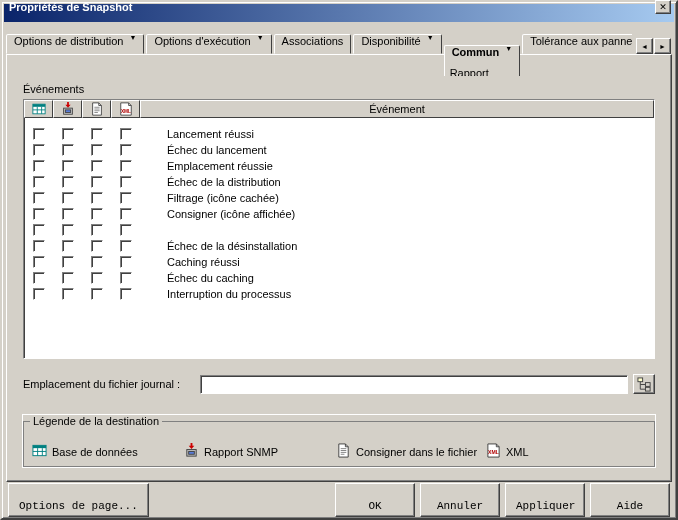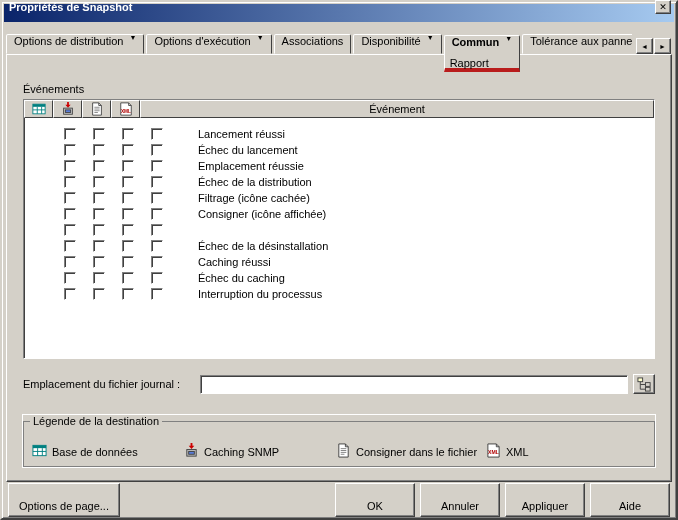--- a/index.html
+++ b/index.html
@@ -14,40 +14,40 @@
   .close{margin-left:auto;width:16px;height:14px;box-sizing:border-box;background:#d4d0c8;
     border:1px solid;border-color:#fff #404040 #404040 #fff;box-shadow:inset -1px -1px 0 #808080;
     font-size:9px;line-height:11px;text-align:center;padding:0;font-family:"Liberation Sans",sans-serif;}
   
   .tabs{position:absolute;left:4px;right:44px;top:30px;height:44px;display:flex;align-items:flex-start;
     overflow:hidden;z-index:5;}
   .tab{position:relative;box-sizing:border-box;height:20px;margin-top:2px;margin-right:2px;
     padding:0 7px;display:flex;white-space:nowrap;background:#d4d0c8;
     border:1px solid;border-color:#fff #404040 transparent #fff;
     border-top-left-radius:2px;border-top-right-radius:2px;}
-  .tab.active{height:22px;margin-top:3px;font-weight:bold;border-bottom-color:#d4d0c8;}
+  .tab.active{height:22px;margin-top:13px;font-weight:bold;border-bottom-color:#d4d0c8;}
   .dd{font-size:7px;margin-left:6px;position:relative;top:-1px;}
   .tab-sub{position:absolute;left:-1px;right:-1px;top:20px;height:16px;box-sizing:border-box;
     background:#d4d0c8;border-left:1px solid #fff;border-right:1px solid #404040;border-bottom:4px solid #b91c1c;
     font-weight:normal;line-height:15px;padding-left:5px;text-align:left;}
   .tab-scroll{position:absolute;top:36px;right:5px;z-index:6;display:flex;gap:1px;}
   .scrollbtn{width:17px;height:16px;box-sizing:border-box;background:#d4d0c8;padding:0;
     border:1px solid;border-color:#fff #404040 #404040 #fff;box-shadow:inset -1px -1px 0 #808080;
     font-size:7px;line-height:13px;text-align:center;font-family:"Liberation Sans",sans-serif;}
   
   .page{position:absolute;left:4px;right:4px;top:52px;bottom:36px;background:#d4d0c8;
     border:1px solid;border-color:#fff #404040 #404040 #fff;box-shadow:inset -1px -1px 0 #808080;}
   .events-label{position:absolute;left:16px;top:28px;}
   .etable{position:absolute;left:16px;right:16px;top:44px;height:260px;background:#fff;box-sizing:border-box;
     border:1px solid;border-color:#808080 #fff #fff #808080;box-shadow:inset 1px 1px 0 #404040;overflow:hidden;}
   .t-head{display:flex;height:26px;}
   .hcell{width:29px;height:18px;box-sizing:border-box;display:flex;align-items:center;justify-content:center;
     background:#d4d0c8;border:1px solid;border-color:#fff #404040 #404040 #fff;flex:none;}
   .hlabel{flex:1;width:auto;}
-  .t-row{display:flex;height:16px;align-items:center;padding-left:31px;}
+  .t-row{display:flex;height:16px;align-items:center;}
   .cell{width:29px;display:flex;justify-content:center;flex:none;}
   .checkbox{width:12px;height:12px;box-sizing:border-box;background:#fff;border:1px solid;
     border-color:#808080 #fff #fff #808080;box-shadow:inset 1px 1px 0 #404040;}
   .row-label{padding-left:27px;white-space:nowrap;}
   .icon14{width:14px;height:14px;}
   .icon15{width:15px;height:15px;}
   
   .log-row{position:absolute;left:16px;right:16px;top:318px;height:22px;display:flex;align-items:center;}
   .log-label{white-space:nowrap;margin-right:20px;}
   .log-input{flex:1;height:19px;box-sizing:border-box;background:#fff;margin-right:5px;
@@ -58,21 +58,21 @@
     display:flex;align-items:center;justify-content:center;}
   
   .legendbox{position:absolute;left:16px;right:16px;top:360px;height:52px;margin:0;box-sizing:border-box;
     border:1px solid #808080;outline:1px solid #fff;outline-offset:0;padding:0;}
   .legendbox legend{margin-left:6px;padding:0 3px;background:#d4d0c8;}
   .legend-item{position:absolute;top:16px;display:flex;align-items:flex-end;gap:5px;white-space:nowrap;}
   
   .btn-row{position:absolute;left:6px;right:6px;bottom:7px;height:22px;display:flex;align-items:center;}
   .btn{height:14px;box-sizing:border-box;background:#d4d0c8;padding:16px 10px;
     border:1px solid;border-color:#fff #404040 #404040 #fff;box-shadow:inset -1px -1px 0 #808080;
-    font-family:Liberation Sans, sans-serif;font-size:11px;white-space:nowrap;}
+    font-family:Liberation Mono, monospace;font-size:11px;white-space:nowrap;}
   .btn-group{margin-left:auto;display:flex;gap:5px;}
   .btn-group .btn{width:80px;}
   .hidden-defs{position:absolute;width:0;height:0;overflow:hidden;}
 </style>
 </head>
 <body>
 
 <svg class="hidden-defs" aria-hidden="true">
   <defs>
     <symbol id="sym-db" viewBox="0 0 16 16">
@@ -371,21 +371,21 @@
       <div class="legend-item" style="left:8px">
         <svg class="icon15">
             <use href="#sym-db"></use>
           </svg>
         <span>Base de données</span>
       </div>
       <div class="legend-item" style="left:160px">
         <svg class="icon15">
             <use href="#sym-snmp"></use>
           </svg>
-        <span>Caching SNMP</span>
+        <span>Rapport SNMP</span>
       </div>
       <div class="legend-item" style="left:312px">
         <svg class="icon15">
             <use href="#sym-file"></use>
           </svg>
         <span>Consigner dans le fichier</span>
       </div>
       <div class="legend-item" style="left:462px">
         <svg class="icon15">
             <use href="#sym-xml"></use>

